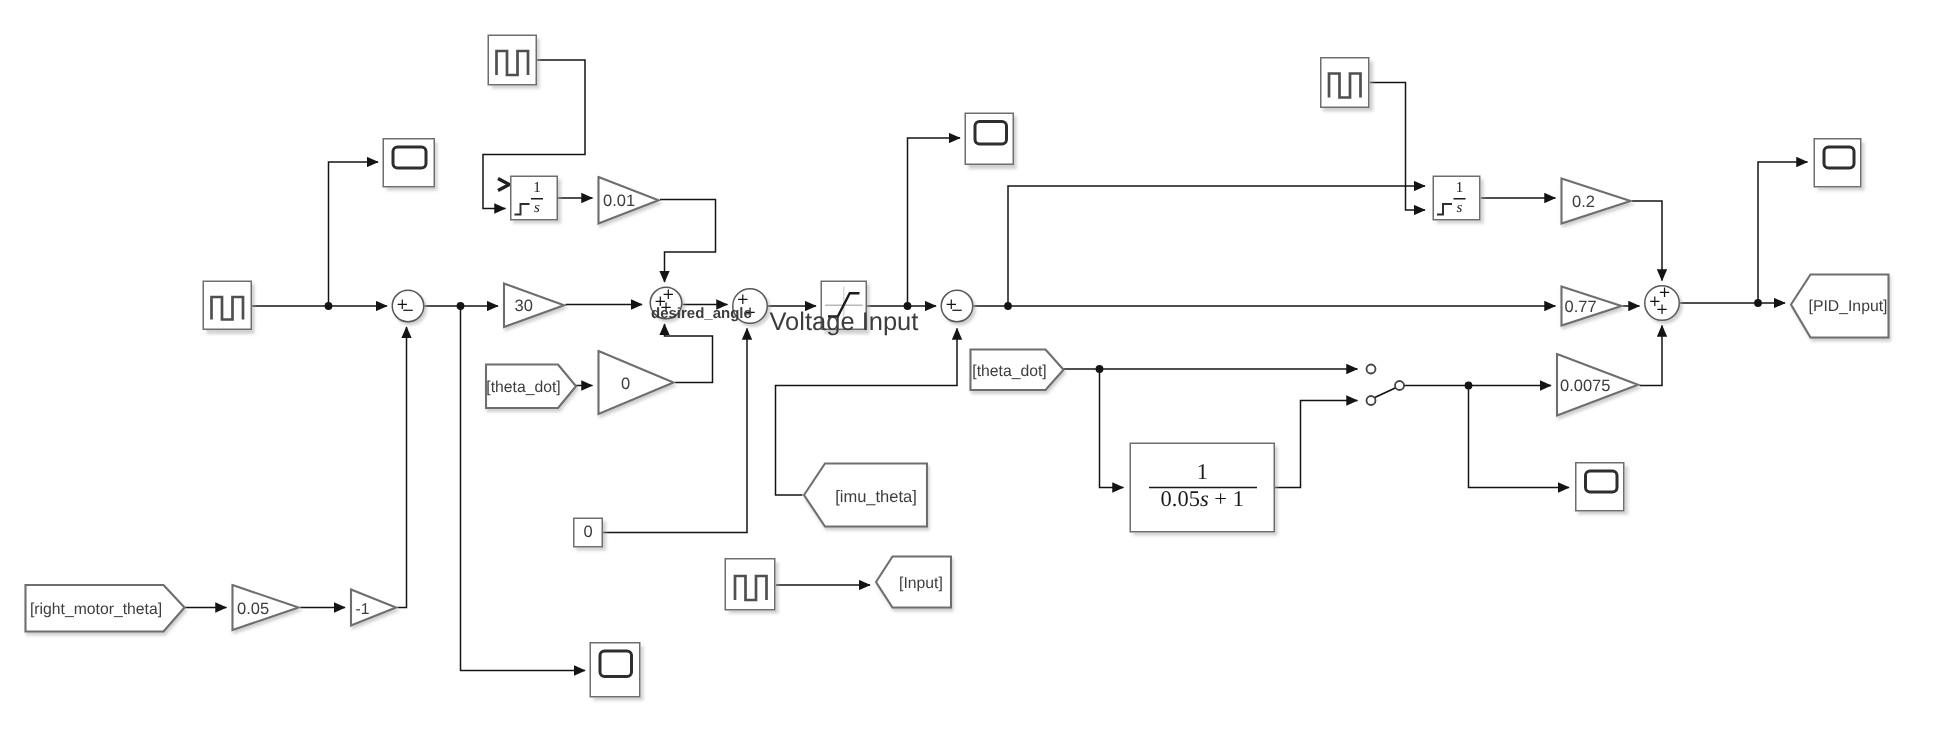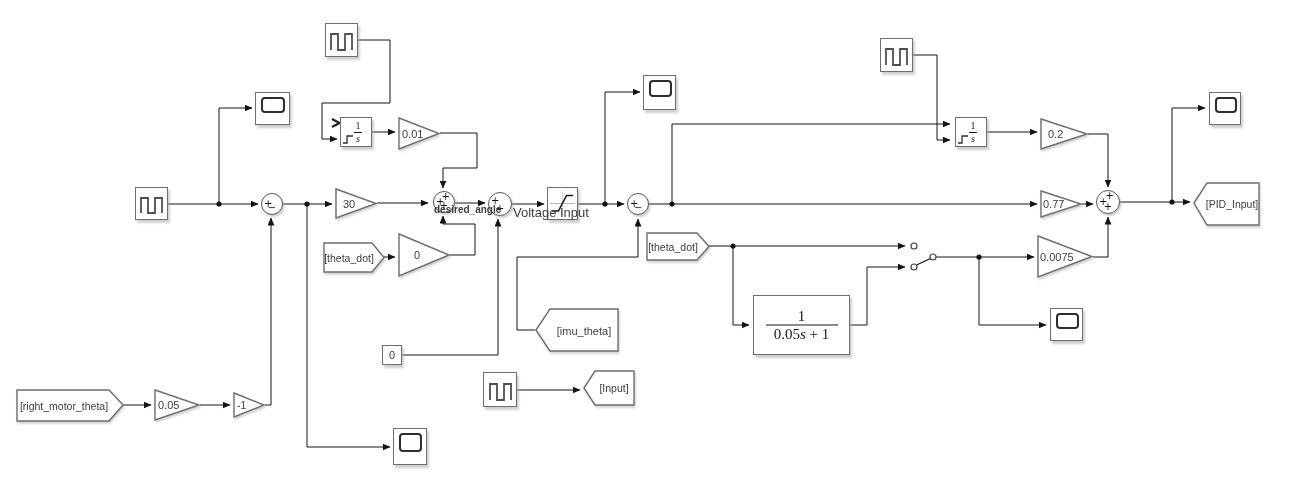--- a/index.html
+++ b/index.html
@@ -268,15 +268,15 @@
   <svg class="shape" style="left:583px;top:370px;" width="52" height="36">
     <polygon points="1,18 12,1 51,1 51,35 12,35"></polygon>
     <text x="31" y="22" font-size="10.5" text-anchor="middle">[Input]</text>
   </svg>
   <svg class="shape" style="left:1193px;top:182px;" width="67" height="44">
     <polygon points="1,21 14,1 66,1 66,43 14,43"></polygon>
     <text x="39" y="25.5" font-size="10.5" text-anchor="middle">[PID_Input]</text>
   </svg>
 
   <span class="tag-label" style="left:434px;top:204px;font-size:10px;font-weight:bold;">desired_angle</span>
-  <span class="tag-label" style="left:513px;top:205px;font-size:13px;">Voltage Input</span>
+  <span class="tag-label" style="left:513px;top:205px;font-size:17px;">Voltage Input</span>
 
 </div>
 
 </body></html>

